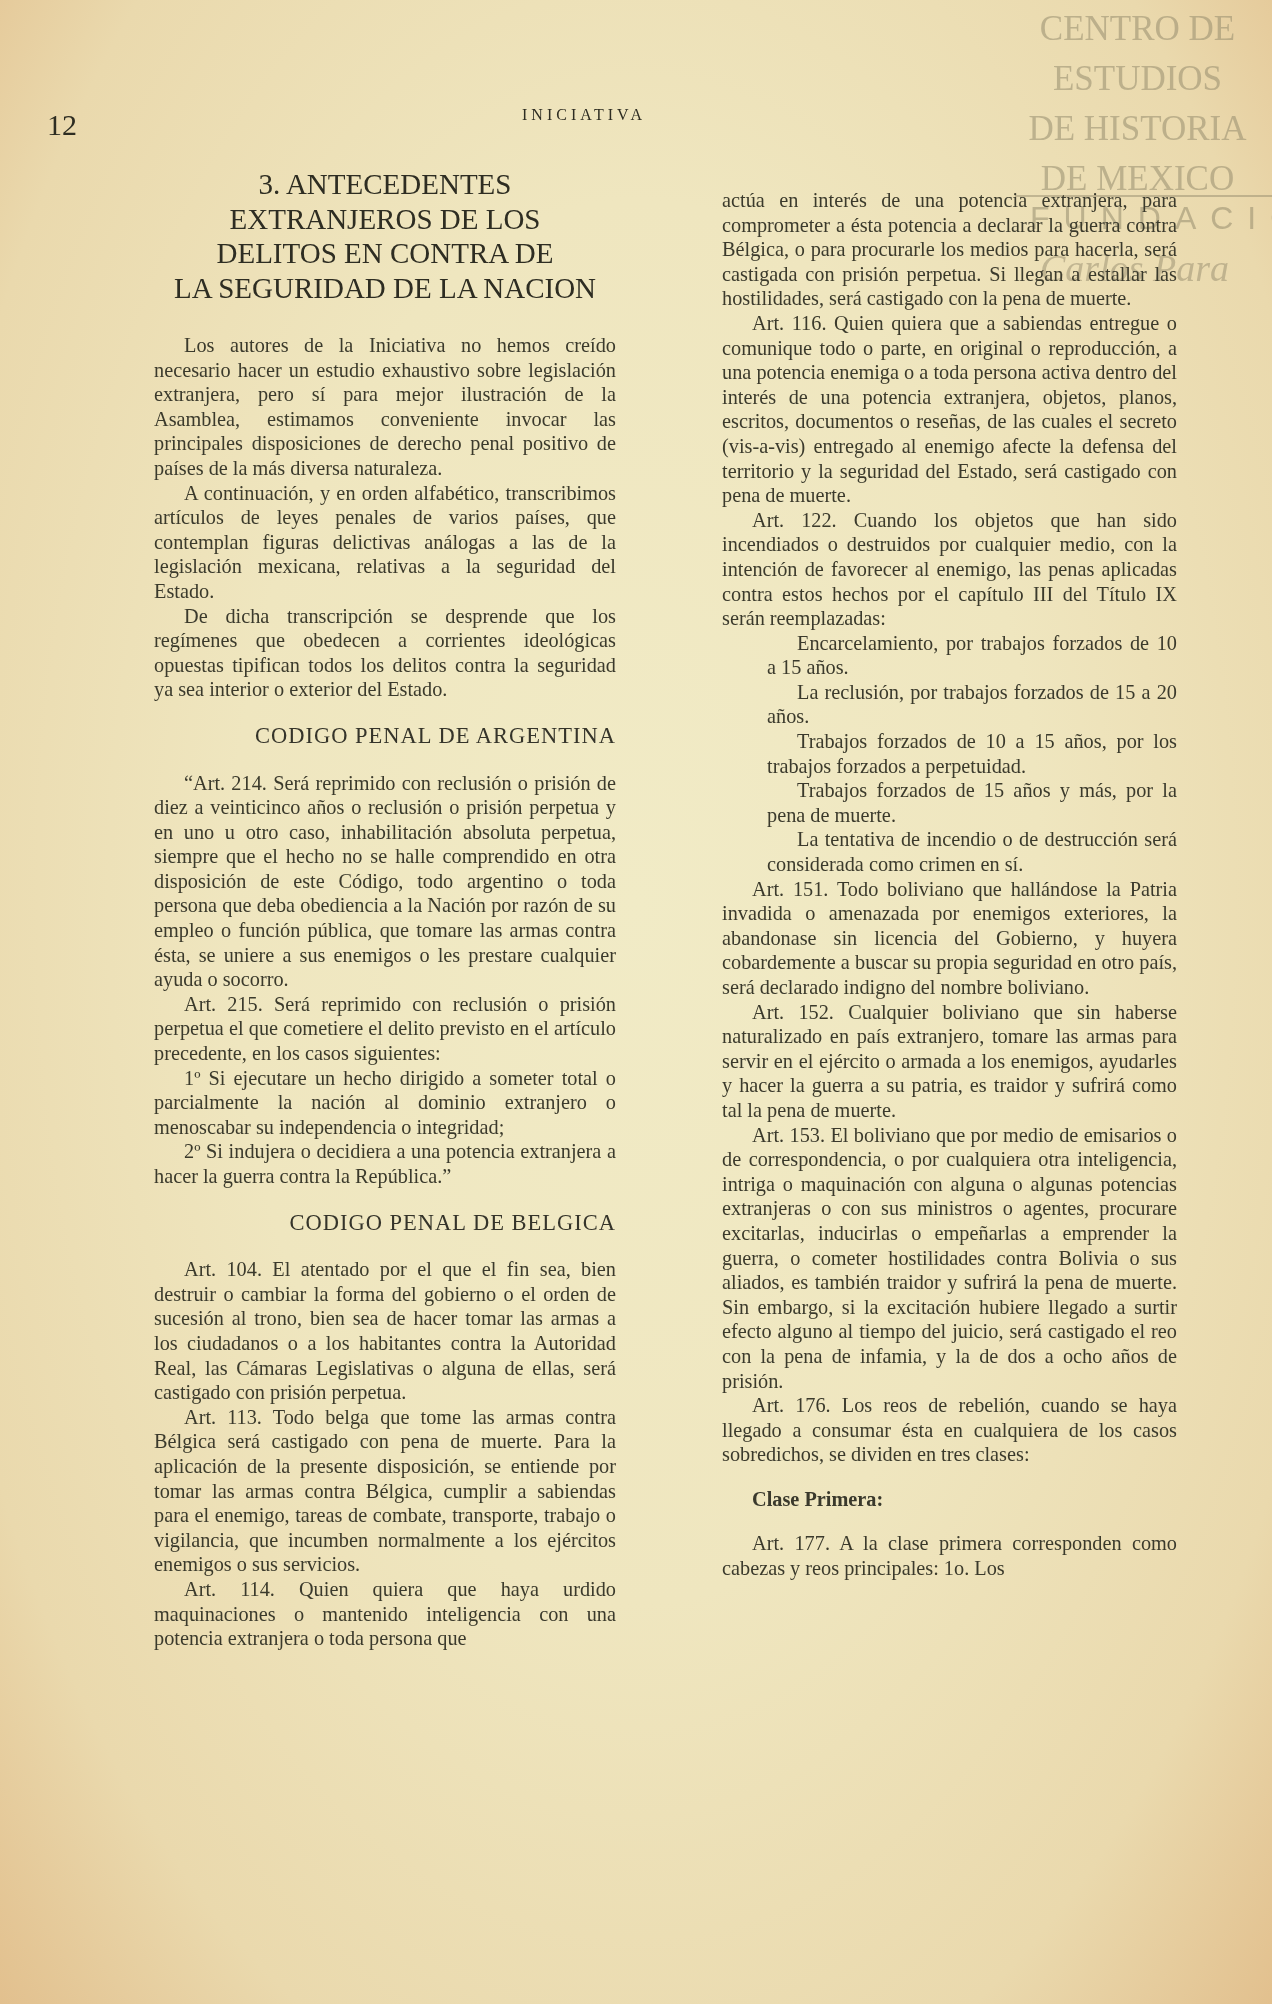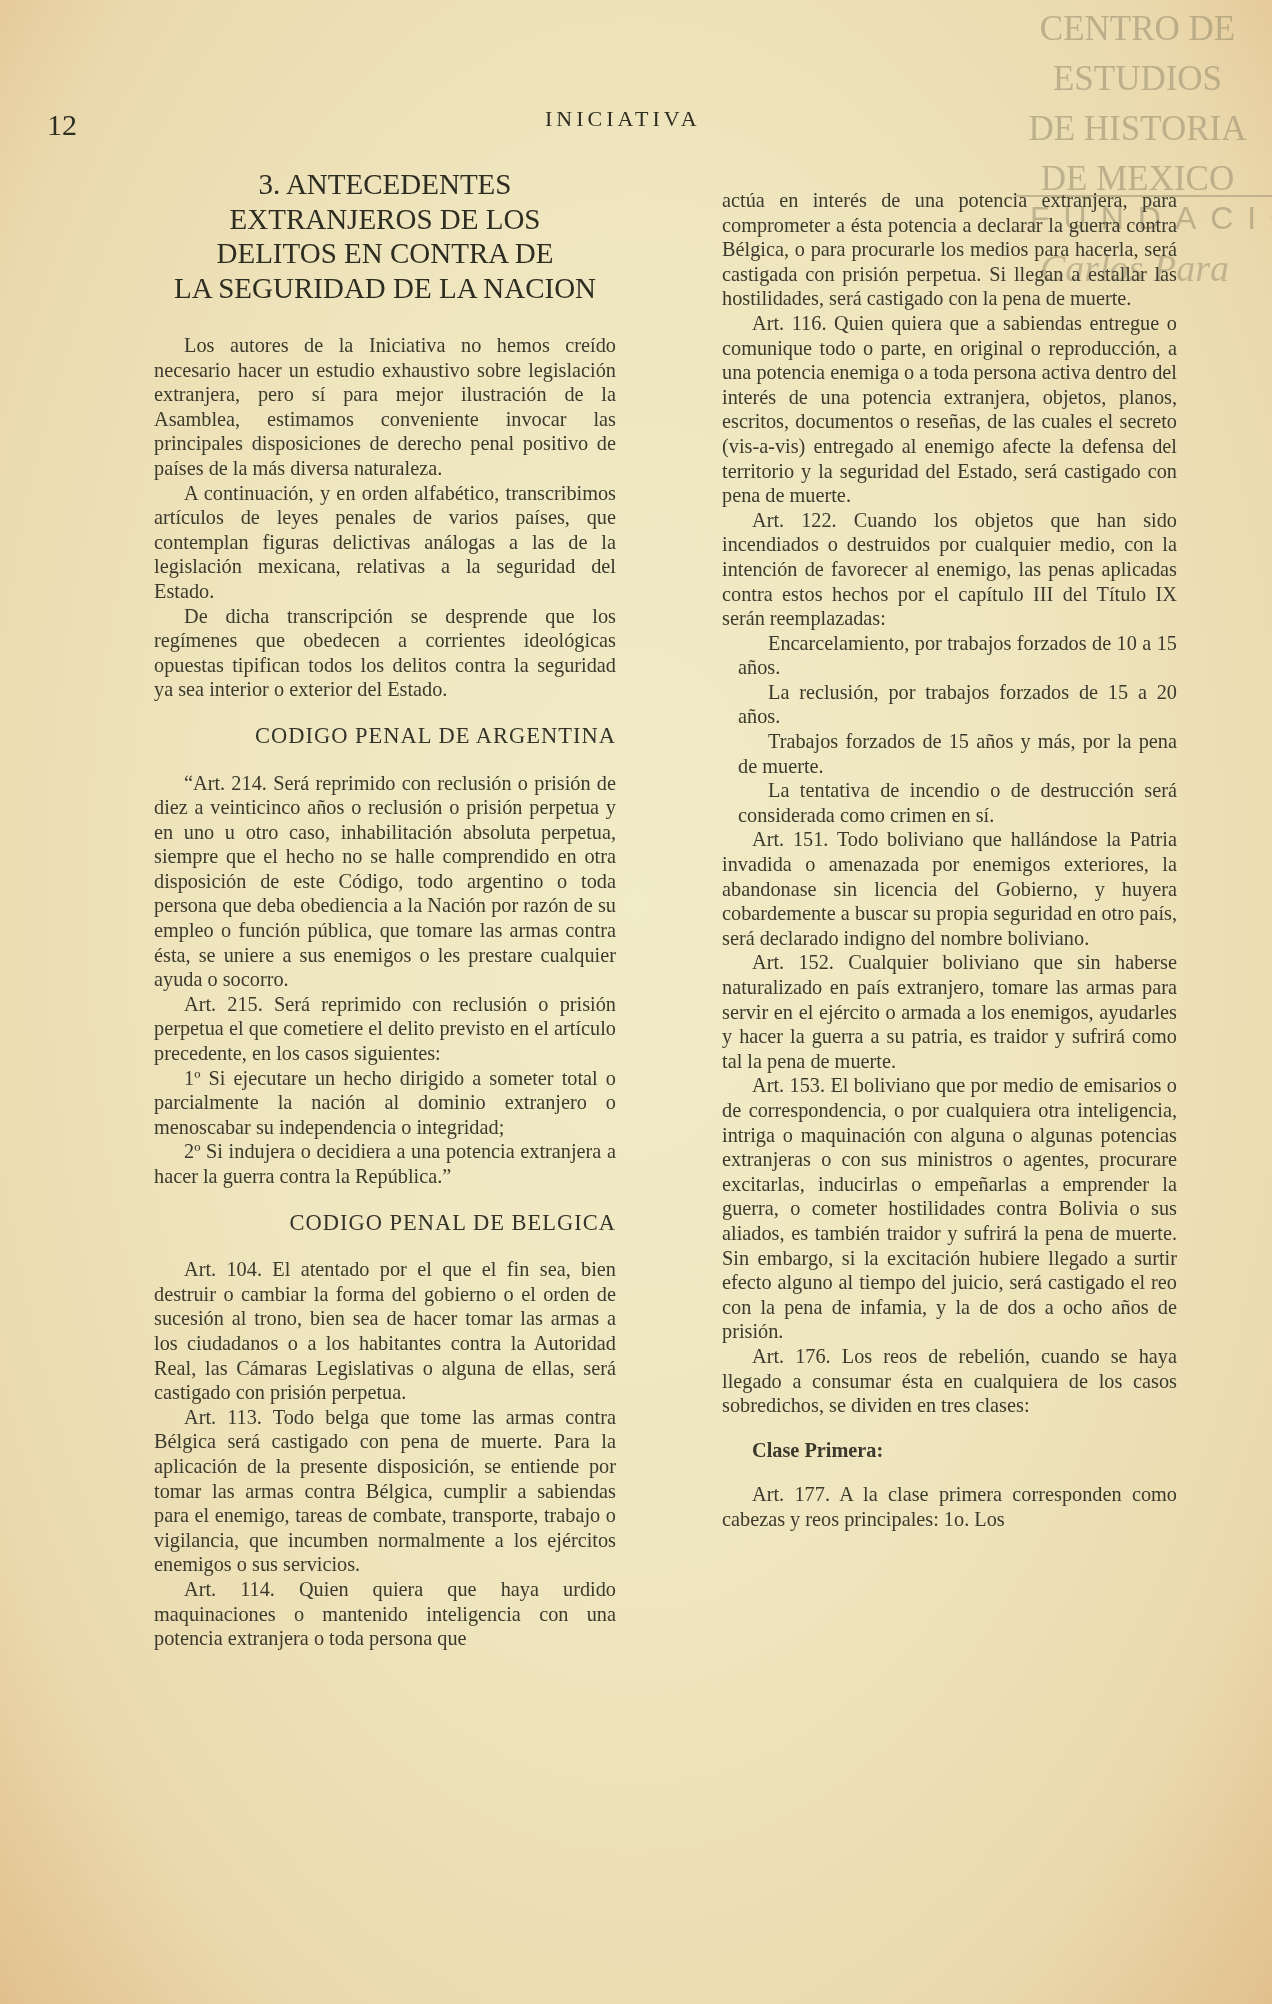--- a/index.html
+++ b/index.html
@@ -3,34 +3,34 @@
 <meta charset="utf-8">
 <style>
   html, body { margin:0; padding:0; }
   body {
     width:1272px; height:2004px; overflow:hidden; position:relative;
     background: radial-gradient(ellipse at 50% 45%, #f1ebc6 0%, #efe6bf 45%, #ead9ad 80%, #e2c08e 100%);
     font-family: "Liberation Serif", "DejaVu Serif", serif;
     color:#3b3a2c;
   }
   .page-num { position:absolute; left:47px; top:108px; font-size:30px; color:#2e2d22; }
-  .running-head { position:absolute; left:545px; top:106px; font-size:22px; letter-spacing:4px; color:#2e2d22; }
+  .running-head { position:absolute; left:522px; top:106px; font-size:16px; letter-spacing:4px; color:#2e2d22; }
   .watermark { position:absolute; left:1005px; top:4px; width:265px; text-align:center;
     font-size:35px; line-height:50px; color:rgba(150,140,110,0.55); letter-spacing:0; }
   .wm-rule { position:absolute; left:1015px; top:195px; width:257px; height:2px; background:rgba(150,140,110,0.5); }
   .wm-fund { position:absolute; left:1030px; top:200px; font-size:32px; letter-spacing:14px; color:rgba(150,140,110,0.55); font-family:"Liberation Sans", sans-serif; font-weight:300; }
   .wm-sig { position:absolute; left:1040px; top:246px; font-size:38px; font-style:italic; color:rgba(150,140,110,0.5); }
 
   .col { position:absolute; font-size:20.3px; line-height:24.6px; }
   .col-left { left:154px; top:167px; width:462px; }
   .col-right { left:722px; top:188px; width:455px; }
   .h-main { text-align:center; font-size:29px; line-height:34.5px; margin:0 0 28px 0; font-weight:normal; color:#2e2d22; }
   .h-sec { text-align:right; font-size:22.5px; letter-spacing:1px; font-weight:normal; margin:22px 0 22px 0; color:#35342a; }
   p { margin:0; text-align:justify; text-indent:30px; }
-  .subgroup p { text-indent:30px; margin-left:16px; }
+  .subgroup p { text-indent:30px; margin-left:45px; }
   .clase { font-weight:bold; margin:20px 0 20px 30px; color:#3a392c; }
 </style>
 </head>
 <body>
 
 <div class="page-num">12</div>
 <div class="running-head">INICIATIVA</div>
 
 <div class="watermark">
   <div>CENTRO DE</div>
@@ -65,20 +65,21 @@
   <p>Art. 114. Quien quiera que haya urdido maquinaciones o mantenido inteligencia con una potencia extranjera o toda persona que</p>
 </div>
 
 <div class="col col-right">
   <p style="text-indent:0">actúa en interés de una potencia extranjera, para comprometer a ésta potencia a declarar la guerra contra Bélgica, o para procurarle los medios para hacerla, será castigada con prisión perpetua. Si llegan a estallar las hostilidades, será castigado con la pena de muerte.</p>
   <p>Art. 116. Quien quiera que a sabiendas entregue o comunique todo o parte, en original o reproducción, a una potencia enemiga o a toda persona activa dentro del interés de una potencia extranjera, objetos, planos, escritos, documentos o reseñas, de las cuales el secreto (vis-a-vis) entregado al enemigo afecte la defensa del territorio y la seguridad del Estado, será castigado con pena de muerte.</p>
   <p>Art. 122. Cuando los objetos que han sido incendiados o destruidos por cualquier medio, con la intención de favorecer al enemigo, las penas aplicadas contra estos hechos por el capítulo III del Título IX serán reemplazadas:</p>
   <div class="subgroup">
     <p>Encarcelamiento, por trabajos forzados de 10 a 15 años.</p>
     <p>La reclusión, por trabajos forzados de 15 a 20 años.</p>
+    <p>Trabajos forzados de 10 a 15 años, por los trabajos forzados a perpetuidad.</p>
     <p>Trabajos forzados de 15 años y más, por la pena de muerte.</p>
     <p>La tentativa de incendio o de destrucción será considerada como crimen en sí.</p>
   </div>
 
   <p>Art. 151. Todo boliviano que hallándose la Patria invadida o amenazada por enemigos exteriores, la abandonase sin licencia del Gobierno, y huyera cobardemente a buscar su propia seguridad en otro país, será declarado indigno del nombre boliviano.</p>
   <p>Art. 152. Cualquier boliviano que sin haberse naturalizado en país extranjero, tomare las armas para servir en el ejército o armada a los enemigos, ayudarles y hacer la guerra a su patria, es traidor y sufrirá como tal la pena de muerte.</p>
   <p>Art. 153. El boliviano que por medio de emisarios o de correspondencia, o por cualquiera otra inteligencia, intriga o maquinación con alguna o algunas potencias extranjeras o con sus ministros o agentes, procurare excitarlas, inducirlas o empeñarlas a emprender la guerra, o cometer hostilidades contra Bolivia o sus aliados, es también traidor y sufrirá la pena de muerte. Sin embargo, si la excitación hubiere llegado a surtir efecto alguno al tiempo del juicio, será castigado el reo con la pena de infamia, y la de dos a ocho años de prisión.</p>
   <p>Art. 176. Los reos de rebelión, cuando se haya llegado a consumar ésta en cualquiera de los casos sobredichos, se dividen en tres clases:</p>
   <div class="clase">Clase Primera:</div>
   <p>Art. 177. A la clase primera corresponden como cabezas y reos principales: 1o. Los</p>

